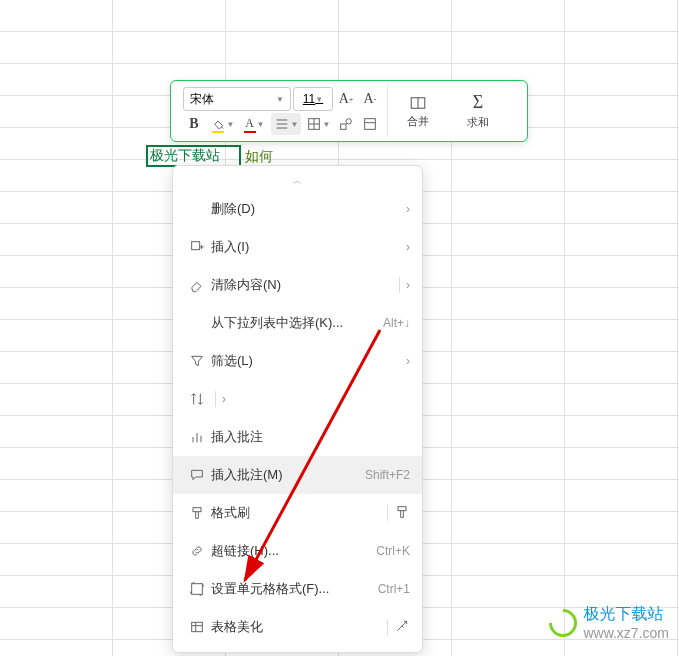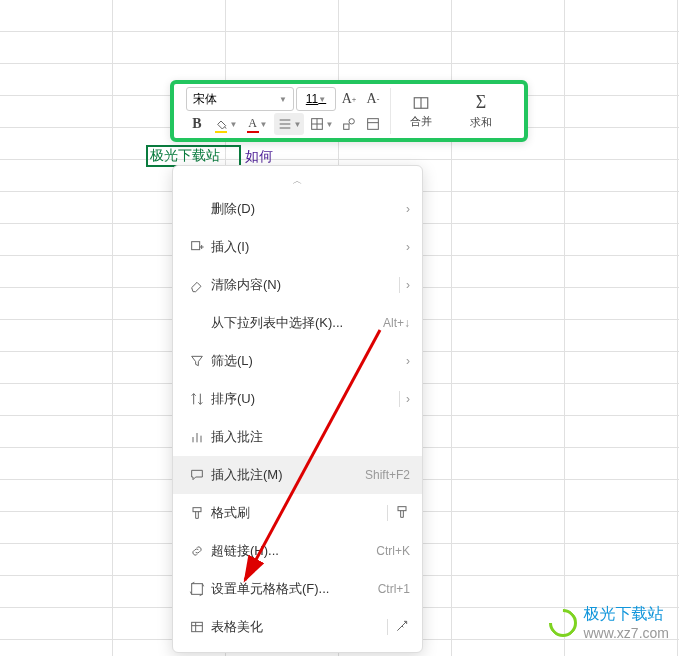--- a/index.html
+++ b/index.html
@@ -1,22 +1,22 @@
 <!DOCTYPE html>
 <html><head>
 <meta charset="utf-8">
 <style>
 * { box-sizing: border-box; margin: 0; padding: 0; }
 body { font-family: "Microsoft YaHei", sans-serif; font-size: 13px; background: #fff; width: 679px; height: 656px; overflow: hidden; position: relative; }
 .grid { position: absolute; top: 0; left: 0; width: 679px; height: 656px; }
 .grid-row { display: flex; height: 32px; border-bottom: 1px solid #e0e0e0; }
 .grid-cell { width: 113px; border-right: 1px solid #e0e0e0; }
 .selected-cell { position: absolute; left: 146px; top: 145px; width: 95px; height: 22px; border: 2px solid #0a7b3e; color: #0a7b3e; font-size: 14px; display: flex; align-items: center; padding: 0 2px; font-weight: 500; }
-.extra-text { position: absolute; left: 245px; top: 148px; font-size: 14px; color: #4c1d95; }
-.toolbar { position: absolute; left: 170px; top: 80px; width: 358px; height: 62px; background: #fff; border: 4px solid #22c55e; border-radius: 6px; box-shadow: 0 2px 8px rgba(0,0,0,0.12); display: flex; padding: 4px 6px; }
+.extra-text { position: absolute; left: 245px; top: 148px; font-size: 14px; color: #4d7c0f; }
+.toolbar { position: absolute; left: 170px; top: 80px; width: 358px; height: 62px; background: #fff; border: 1px solid #22c55e; border-radius: 6px; box-shadow: 0 2px 8px rgba(0,0,0,0.12); display: flex; padding: 4px 6px; }
 .tb-section { display: flex; flex-direction: column; justify-content: center; gap: 2px; padding: 0 6px; }
 .tb-section.split { border-left: 1px solid #e8e8e8; }
 .tb-row { display: flex; align-items: center; gap: 2px; }
 .tb-input { height: 24px; padding: 0 6px; font-size: 12px; border: 1px solid #ccc; border-radius: 3px; display: flex; align-items: center; justify-content: space-between; background: #fff; cursor: pointer; }
 .tb-font { width: 108px; }
 .tb-size { width: 40px; justify-content: center; text-decoration: underline; }
 .caret { font-size: 8px; color: #888; }
 .tb-btn { width: 22px; height: 22px; display: flex; align-items: center; justify-content: center; cursor: pointer; border-radius: 3px; font-size: 14px; color: #444; }
 .tb-btn.wide { width: 30px; justify-content: center; gap: 1px; }
 .tb-big { width: 48px; display: flex; flex-direction: column; align-items: center; justify-content: center; gap: 2px; cursor: pointer; font-size: 11px; color: #444; }
@@ -343,21 +343,20 @@
     <div class="cm-label">筛选(L)</div>
     <div class="cm-right">›</div>
   </div>
 
   <div class="cm-item">
     <div class="cm-icon">
         <svg class="ico" viewBox="0 0 24 24">
           <path d="M7 4v16M7 4l-3 3M7 4l3 3M17 20V4M17 20l-3-3M17 20l3-3"></path>
         </svg>
       </div>
-    <div class="cm-label">排序(U)</div>
     <div class="cm-sep"></div>
     <div class="cm-right">›</div>
   </div>
 
   <div class="cm-item">
     <div class="cm-icon">
         <svg class="ico" viewBox="0 0 24 24">
           <line x1="6" y1="20" x2="6" y2="12"></line>
           <line x1="12" y1="20" x2="12" y2="6"></line>
           <line x1="18" y1="20" x2="18" y2="10"></line>

